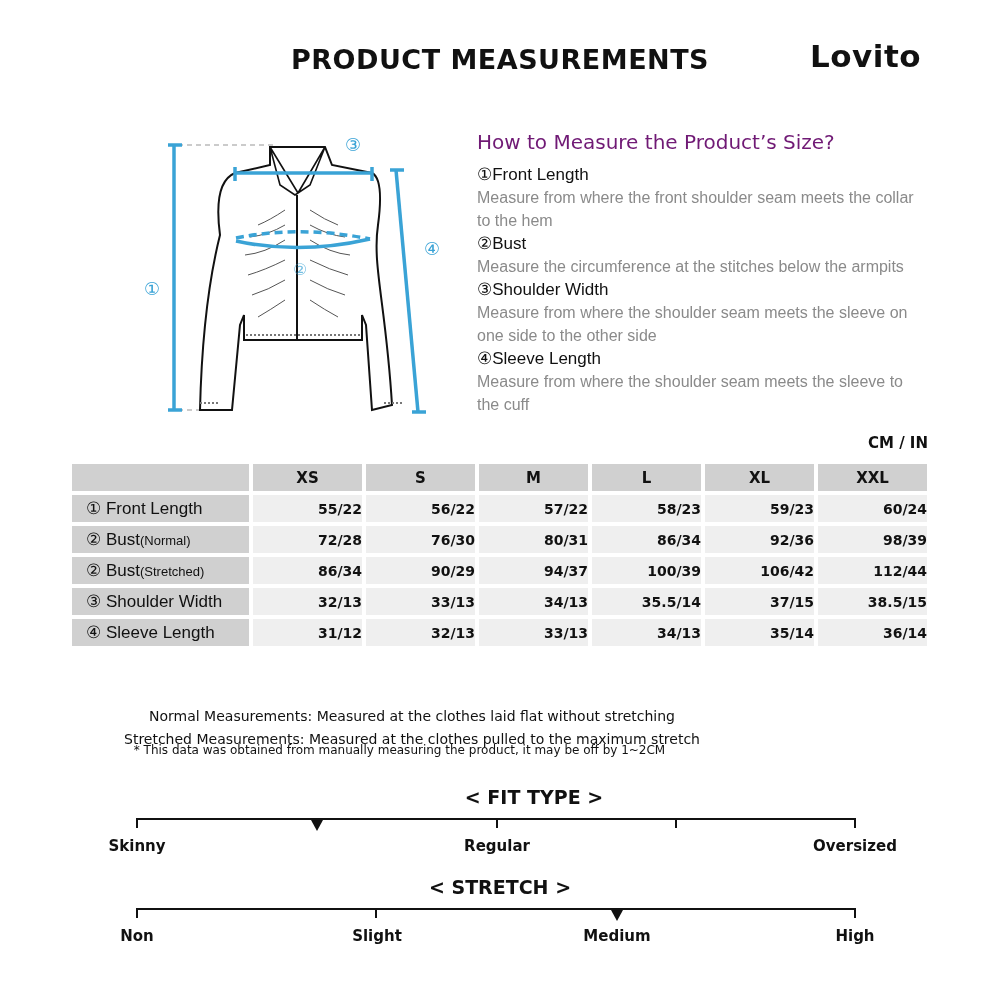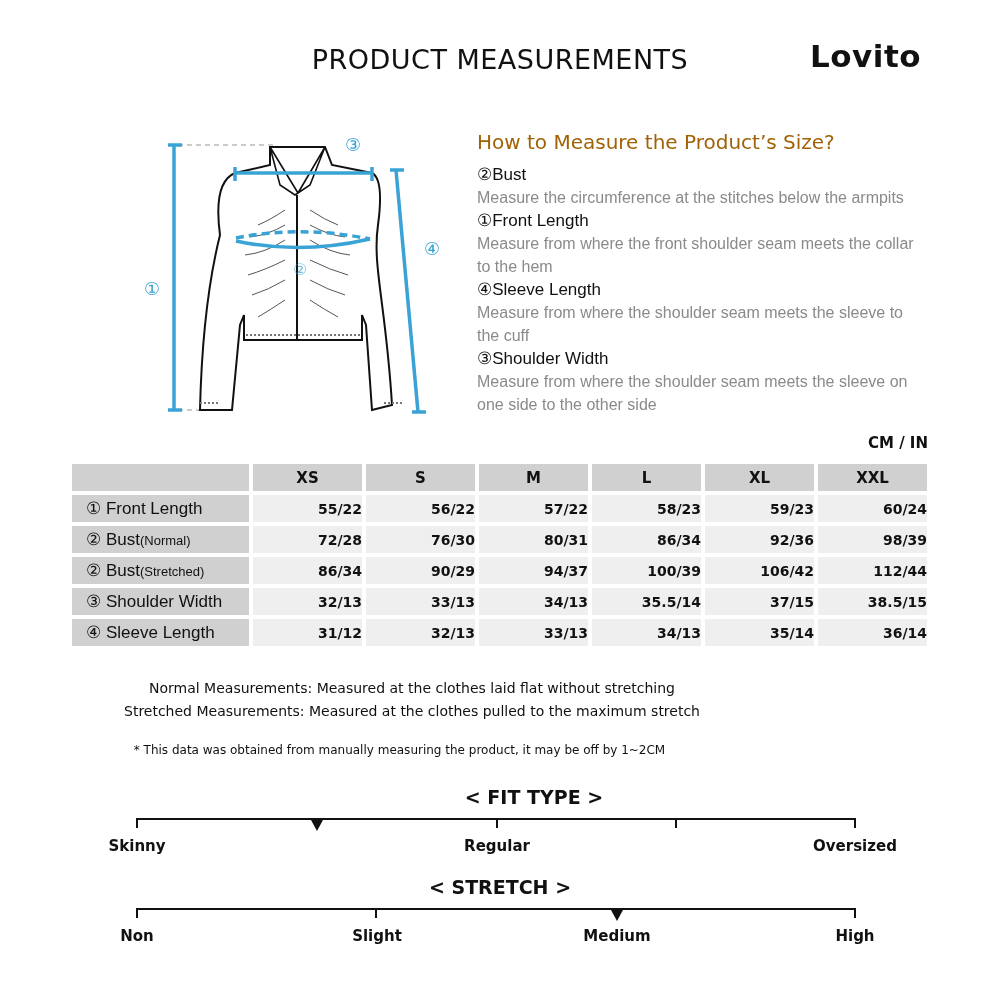--- a/index.html
+++ b/index.html
@@ -1,34 +1,34 @@
 <!DOCTYPE html>
 <html><head>
 <meta charset="utf-8">
 <style>
   html, body { margin:0; padding:0; background:#ffffff; }
   body { width:1000px; height:1000px; position:relative; overflow:hidden; font-family:"Liberation Sans", sans-serif; color:#111; }
   .abs { position:absolute; }
-  .title { left:0; width:1000px; top:44px; text-align:center; font-family:"DejaVu Sans", sans-serif; font-weight:normal; font-size:27px; letter-spacing:0.5px; color:#111; }
+  .title { left:0; width:1000px; top:44px; text-align:center; font-family:"DejaVu Sans", sans-serif; font-weight:bold; font-size:27px; letter-spacing:0.5px; color:#111; }
   .title span { position:relative; left:0; }
   .brand { left:810px; top:38px; font-family:"DejaVu Sans", sans-serif; font-weight:bold; font-size:31px; color:#111; letter-spacing:0.5px; }
-  .howto-title { left:477px; top:130px; font-family:"DejaVu Sans", sans-serif; font-size:20px; color:#a16207; }
+  .howto-title { left:477px; top:130px; font-family:"DejaVu Sans", sans-serif; font-size:20px; color:#701a75; }
   .guide { left:477px; top:163px; width:440px; }
   .guide .head { font-size:17px; color:#111; line-height:23px; }
   .guide .desc { font-size:16px; color:#8a8a8a; line-height:23px; }
   .unit { left:868px; top:434px; font-family:"DejaVu Sans", sans-serif; font-weight:bold; font-size:15px; color:#111; }
   table.sz { position:absolute; left:72px; top:460px; border-collapse:separate; border-spacing:4px 4px; margin-left:-4px; }
   table.sz td, table.sz th { height:27px; padding:0; }
   table.sz th { background:#d0d0d0; font-family:"DejaVu Sans", sans-serif; font-weight:bold; font-size:15px; text-align:center; }
   table.sz th.corner { background:#d0d0d0; width:177px; }
   table.sz th.col { width:109px; }
   table.sz td.rowlabel { background:#d0d0d0; font-size:17px; padding-left:14px; text-align:left; color:#111; }
   table.sz td.rowlabel small { font-size:13px; }
   table.sz td.val { background:#efefef; text-align:right; font-family:"DejaVu Sans", sans-serif; font-weight:bold; font-size:14px; color:#111; }
-  .note { left:0; width:824px; text-align:center; font-family:"DejaVu Sans", sans-serif; font-size:14px; color:#111; }
+  .note { left:0; width:824px; text-align:center; font-family:"DejaVu Sans", sans-serif; font-size:14px; color:#111;margin-top:28px; }
   .fine { left:0; width:799px; text-align:center; font-family:"DejaVu Sans", sans-serif; font-size:12px; color:#111; }
   .scale-title { left:0; width:1000px; text-align:center; font-family:"DejaVu Sans", sans-serif; font-weight:bold; font-size:19px; color:#111; }
   .axis { height:2px; background:#111; }
   .tick { width:2px; height:10px; background:#111; }
   .marker { width:0; height:0; border-left:6px solid transparent; border-right:6px solid transparent; border-top:11px solid #111; }
   .scale-label { font-family:"DejaVu Sans", sans-serif; font-weight:bold; font-size:15px; color:#111; transform:translateX(-50%); white-space:nowrap; }
 </style>
 </head>
 <body>
 
@@ -81,34 +81,34 @@
     <text x="4" y="170" font-family="DejaVu Sans, sans-serif" font-size="18" fill="#3aa3d6">①</text>
     <text x="205" y="26" font-family="DejaVu Sans, sans-serif" font-size="18" fill="#3aa3d6">③</text>
     <text x="284" y="130" font-family="DejaVu Sans, sans-serif" font-size="18" fill="#3aa3d6">④</text>
     <text x="153" y="150" font-family="DejaVu Sans, sans-serif" font-size="16" fill="#3aa3d6" opacity="0.7">②</text>
   </svg>
 </div>
 
 <div class="abs howto-title">How to Measure the Product’s Size?</div>
 <div class="abs guide">
   <div>
+    <div class="head">①Front Length</div>
+    <div class="desc">Measure from where the front shoulder seam meets the collar to the hem</div>
+  </div>
+  <div>
     <div class="head">②Bust</div>
     <div class="desc">Measure the circumference at the stitches below the armpits</div>
   </div>
   <div>
-    <div class="head">①Front Length</div>
-    <div class="desc">Measure from where the front shoulder seam meets the collar to the hem</div>
+    <div class="head">③Shoulder Width</div>
+    <div class="desc">Measure from where the shoulder seam meets the sleeve on one side to the other side</div>
   </div>
   <div>
     <div class="head">④Sleeve Length</div>
     <div class="desc">Measure from where the shoulder seam meets the sleeve to the cuff</div>
-  </div>
-  <div>
-    <div class="head">③Shoulder Width</div>
-    <div class="desc">Measure from where the shoulder seam meets the sleeve on one side to the other side</div>
   </div>
 </div>
 
 <div class="abs unit">CM / IN</div>
 
 <table class="sz">
   <tbody>
       <tr>
     <th class="corner"></th>
     <th class="col">XS</th>

